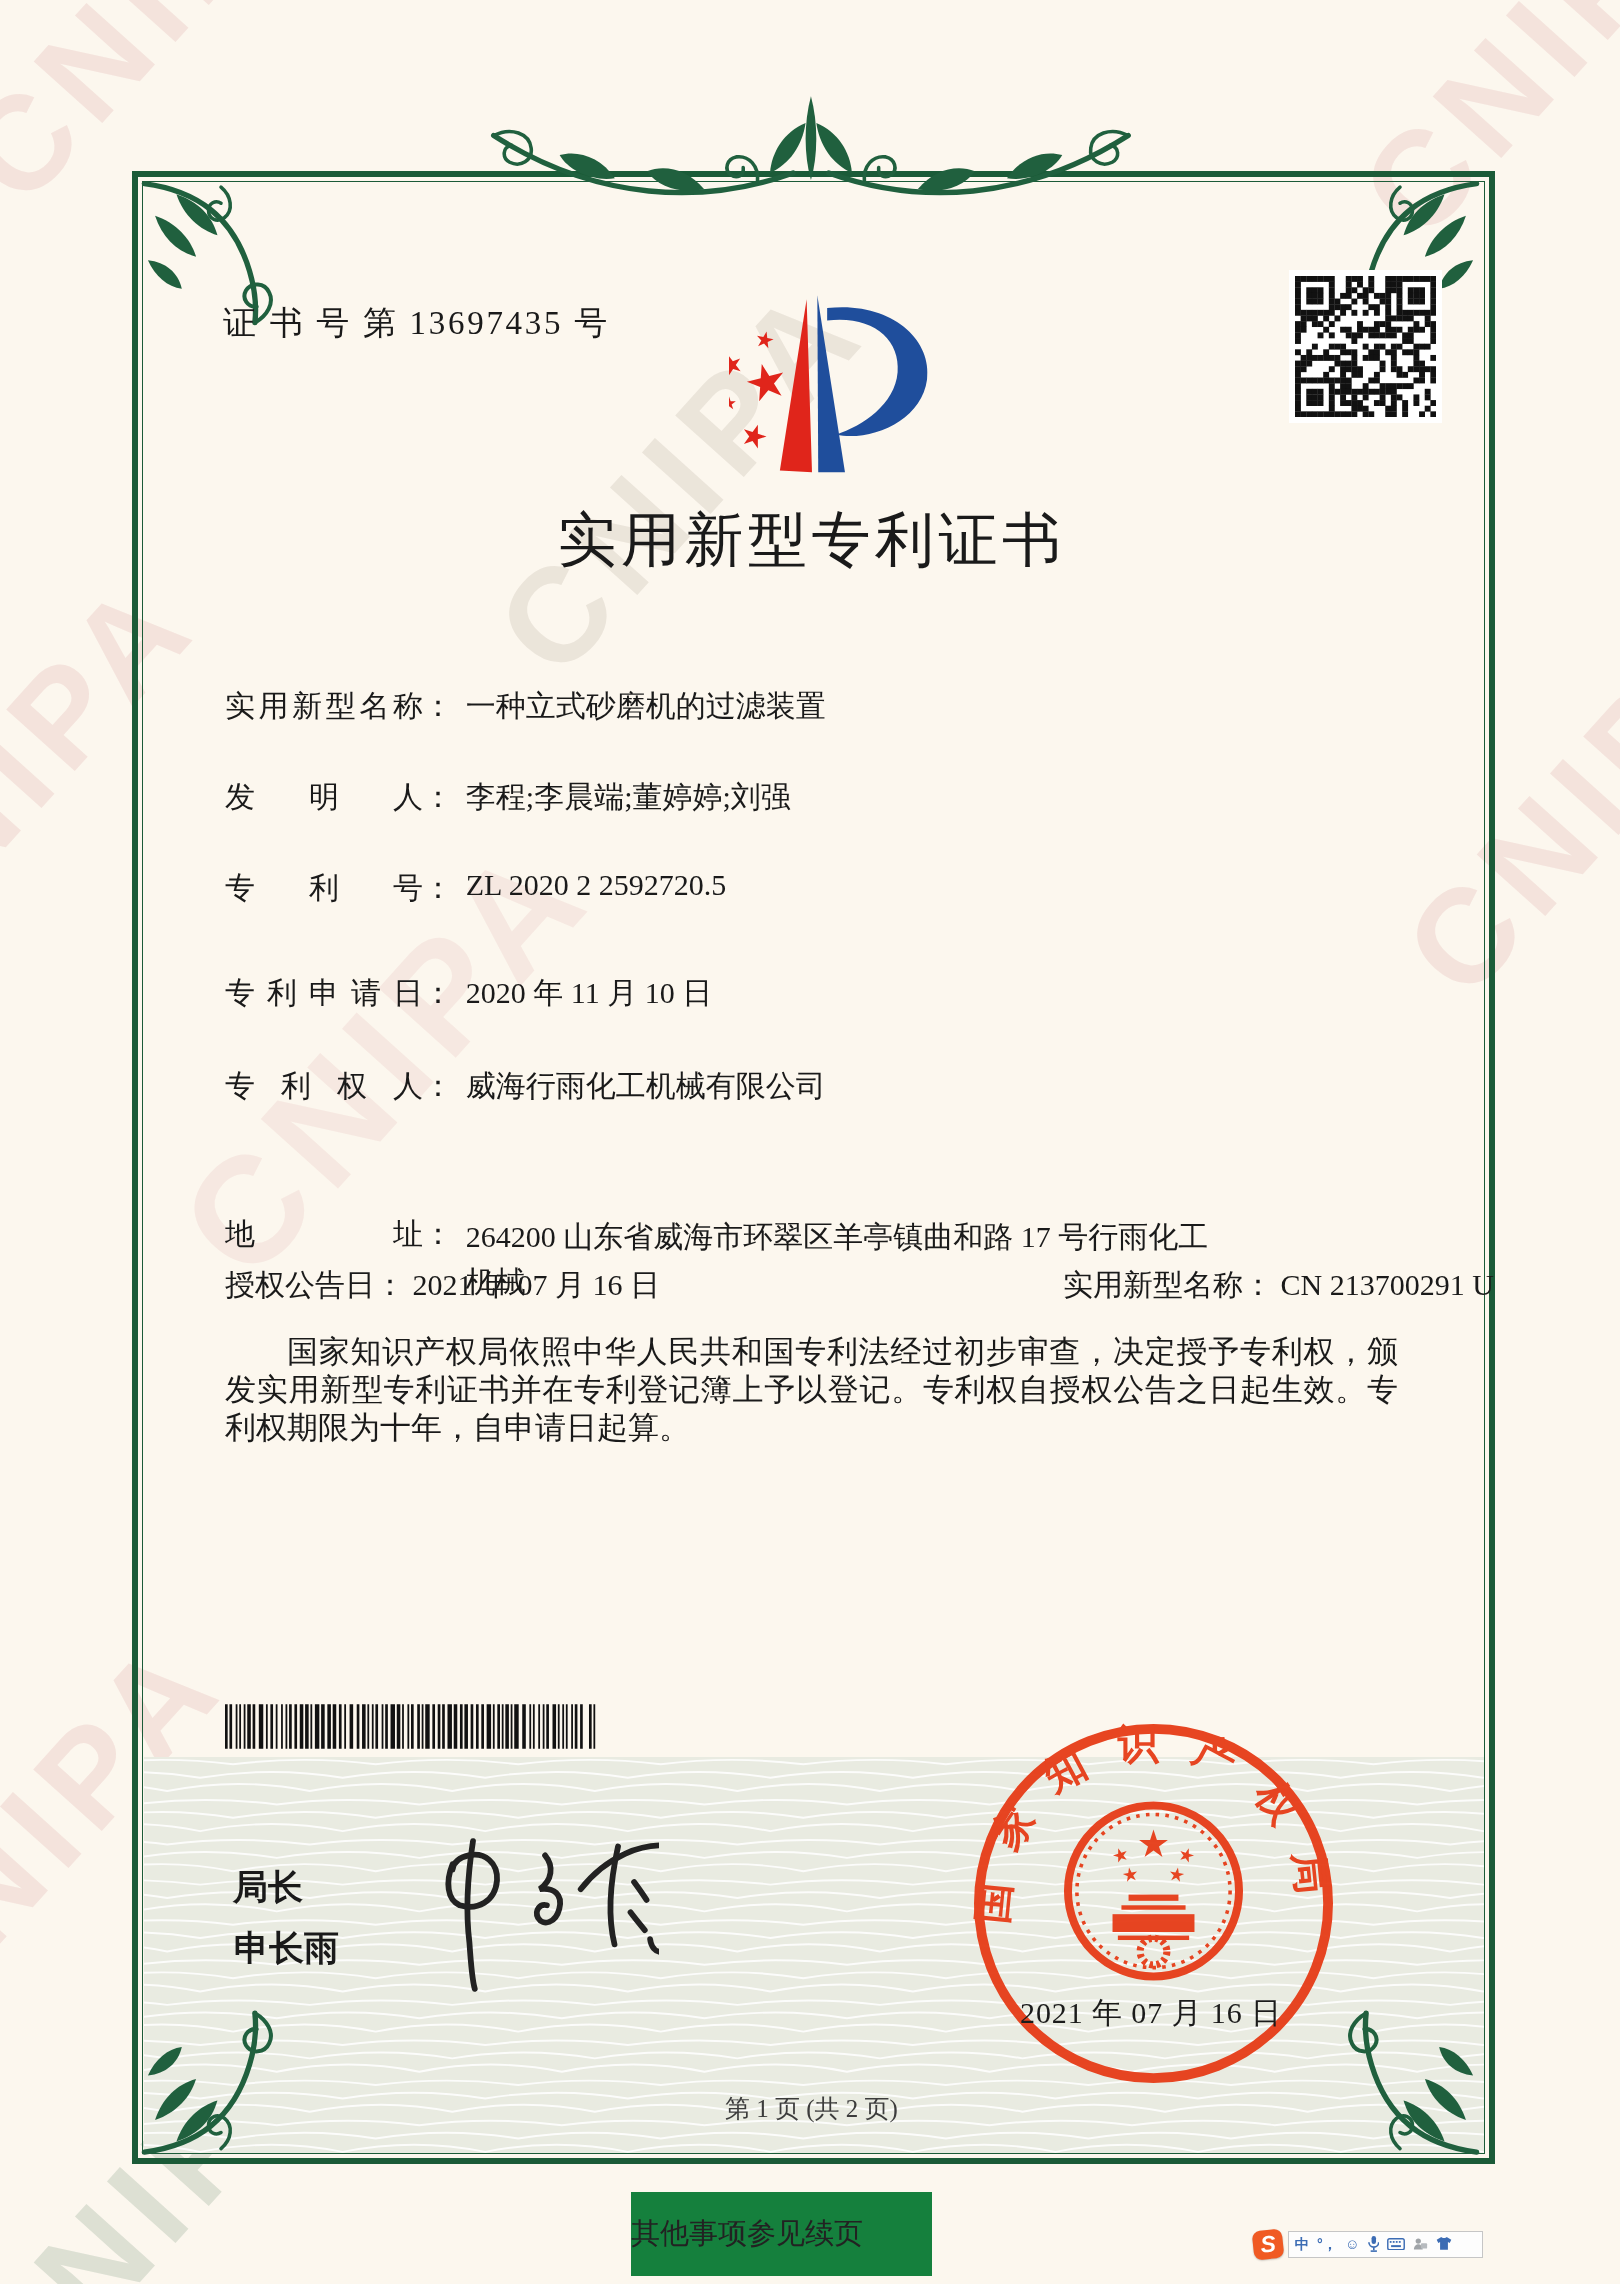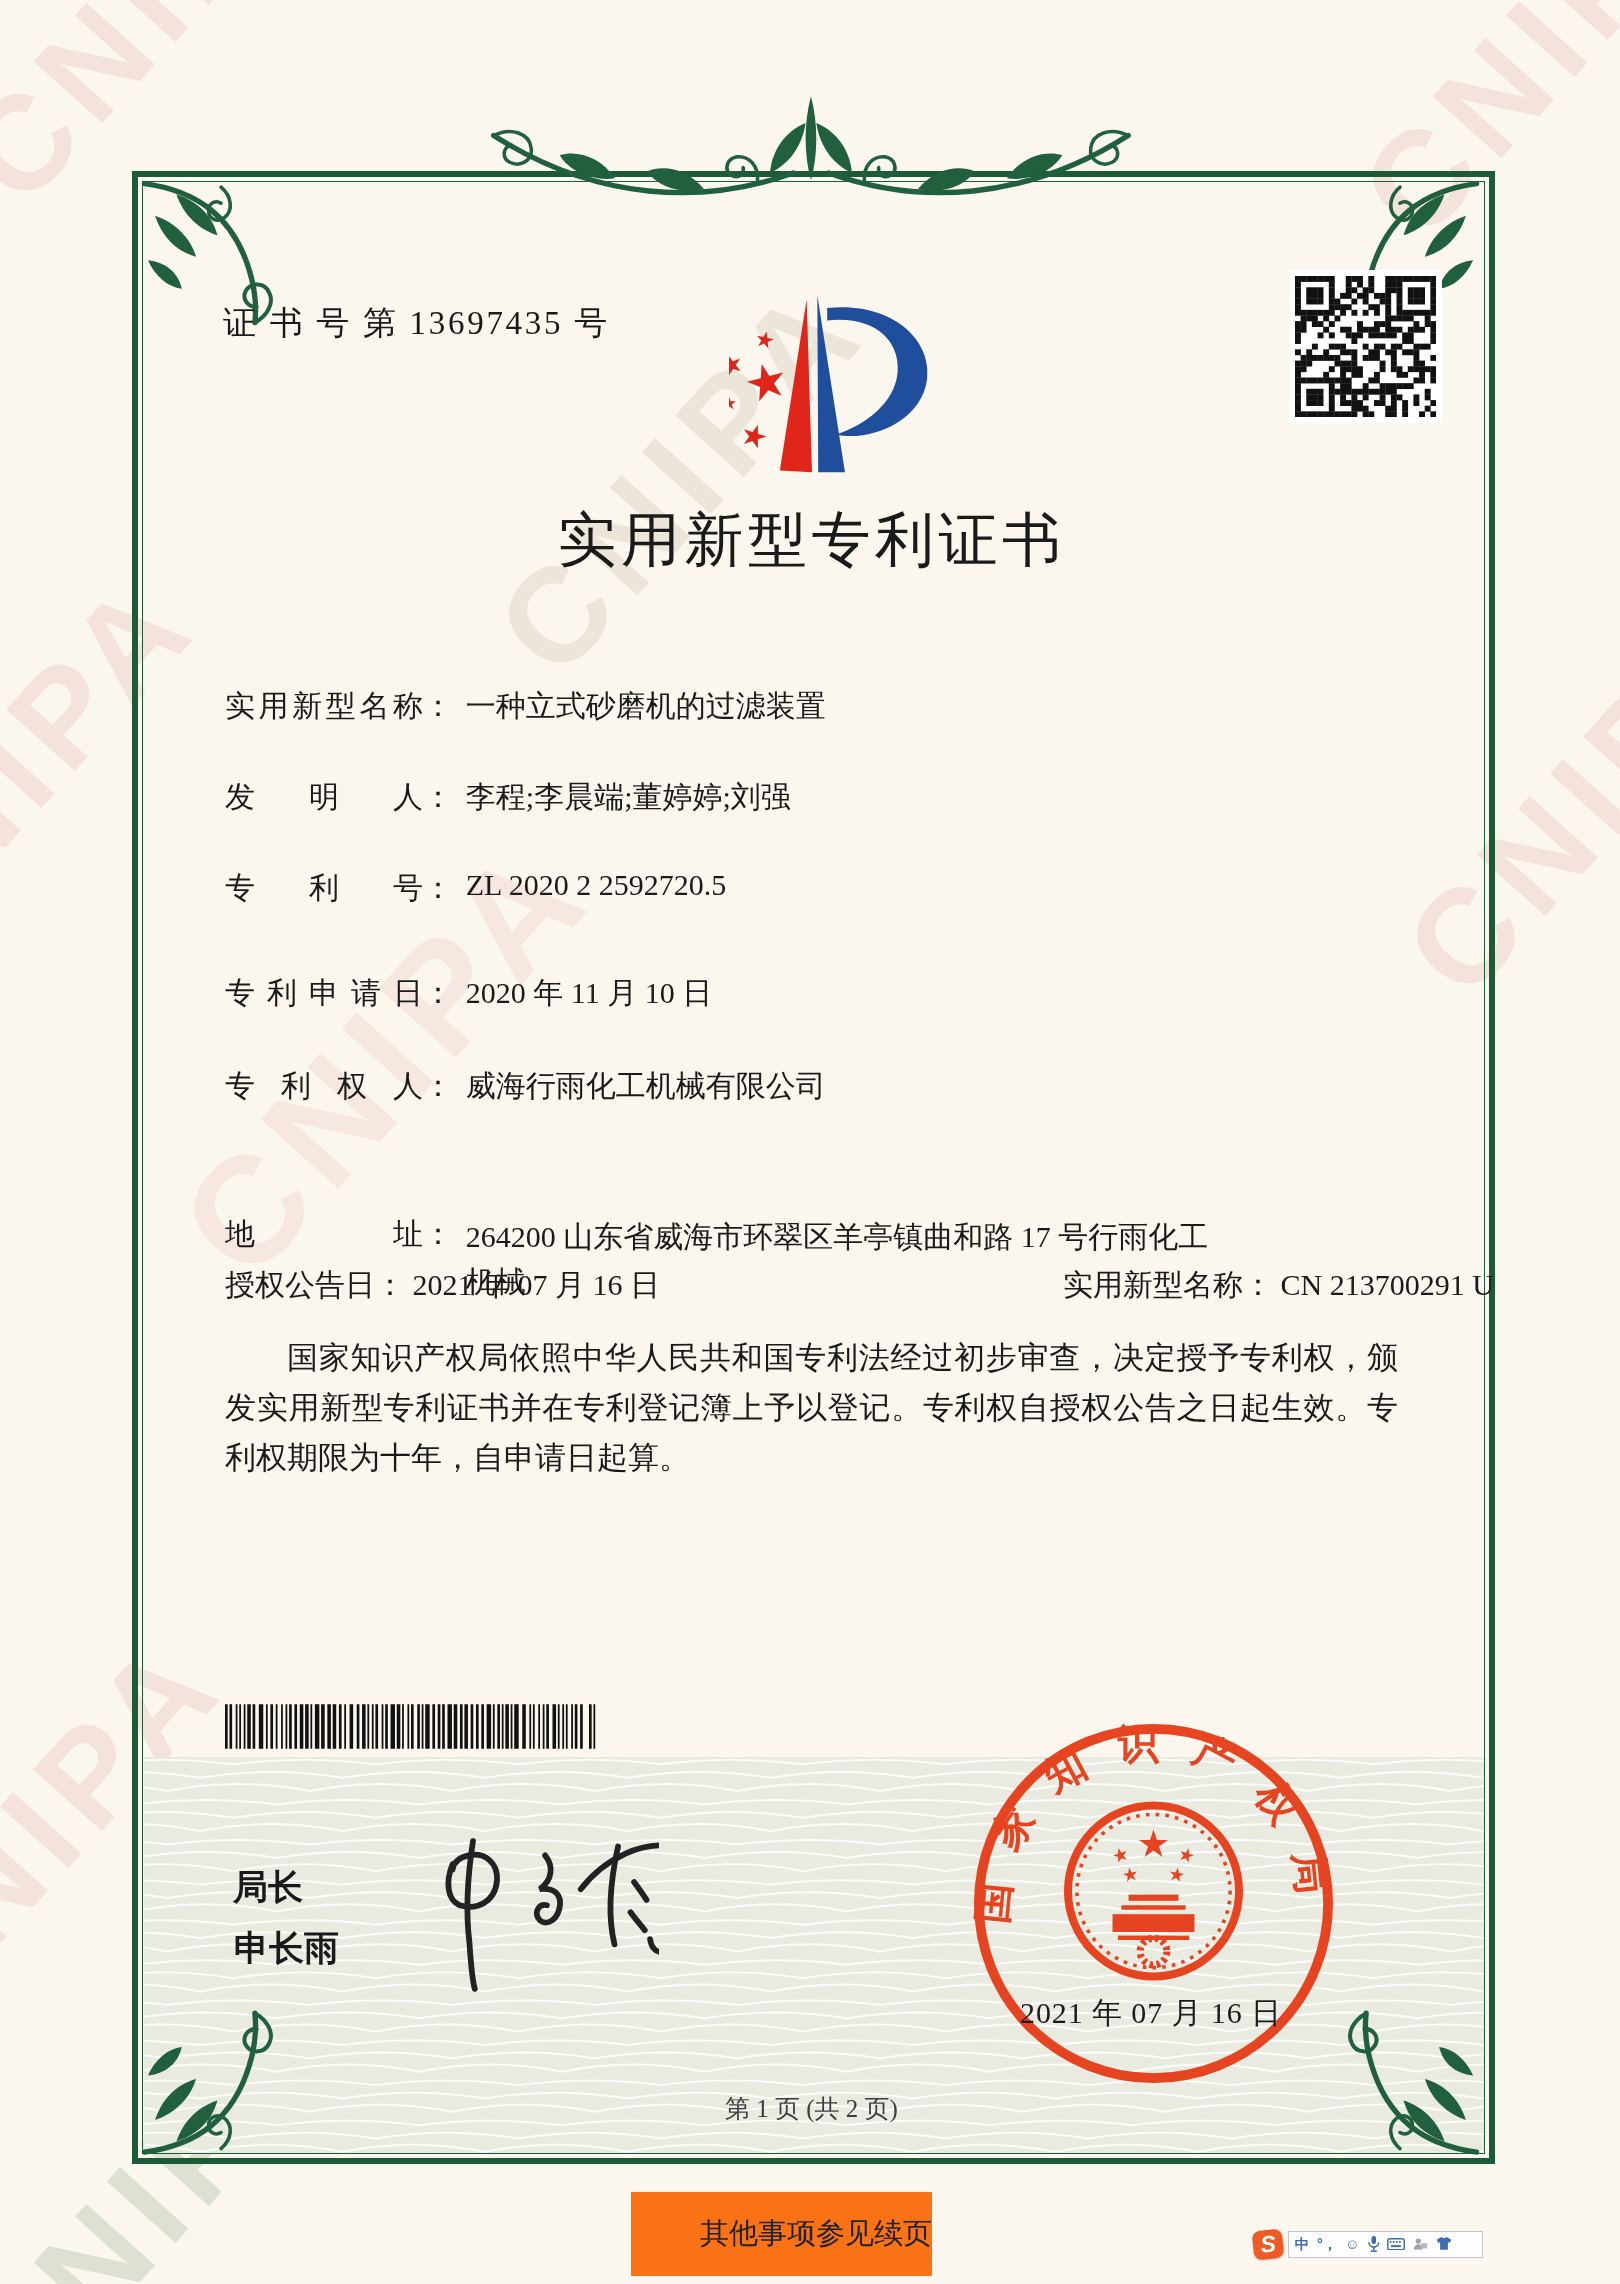--- a/index.html
+++ b/index.html
@@ -30,31 +30,31 @@
   .cert-no{left:223px;top:301px;font-size:33px;letter-spacing:2.7px;z-index:4;}
   .logo{left:729px;top:276px;width:207px;height:198px;z-index:4;}
   .qr{left:1289px;top:270px;width:141px;height:141px;background:#ffffff;padding:6.2px;z-index:4;}
   .doc-title{left:143px;top:501px;width:1337px;text-align:center;font-size:59px;font-weight:normal;letter-spacing:4.5px;z-index:4;}
   .frow{position:absolute;left:225px;font-size:30px;z-index:4;white-space:nowrap;}
   .flabel{display:inline-block;width:198px;text-align:justify;text-align-last:justify;vertical-align:top;}
   .fcolon{display:inline-block;vertical-align:top;}
   .fvalue{display:inline-block;margin-left:5.3px;vertical-align:top;}
   .fvalue.addr{white-space:pre-line;width:945px;line-height:45px;}
   .grant-no-block{position:absolute;left:838px;top:0;}
-  .paras{left:225px;top:1333px;width:1173px;font-size:31px;line-height:50px;text-align:justify;z-index:4;}
+  .paras{left:225px;top:1333px;width:1173px;font-size:31px;line-height:38px;text-align:justify;z-index:4;}
   .paras p{margin:0;text-indent:2em;}
   .barcode{left:225px;top:1704px;width:372px;height:45px;z-index:4;}
   .director-title{left:233px;top:1864px;font-size:35px;font-weight:bold;font-family:Liberation Sans, sans-serif;z-index:4;}
   .director-name{left:234px;top:1925px;font-size:35px;font-weight:bold;font-family:"Liberation Sans","DejaVu Sans",sans-serif;z-index:4;}
   .signature{left:392px;top:1818px;width:267px;height:178px;z-index:4;}
   .seal{left:970px;top:1720px;width:367px;height:367px;z-index:5;opacity:.95;}
   .seal-date{left:1020px;top:1993px;font-size:30px;color:#1b1b1b;z-index:6;letter-spacing:0.9px;}
   .page-no{left:143px;top:2092px;width:1337px;text-align:center;font-size:25px;color:#3c3c3c;z-index:4;}
-  .note-box{left:631px;top:2192px;width:301px;height:84px;background:#f97316;z-index:4;
-    display:flex;align-items:center;justify-content:flex-end;font-size:29px;color:#222;}
+  .note-box{left:631px;top:2192px;width:301px;height:84px;background:#15803d;z-index:4;
+    display:flex;align-items:center;justify-content:flex-start;font-size:29px;color:#222;}
   
   .ime{left:1253px;top:2228px;height:32px;display:flex;align-items:center;gap:4.5px;z-index:10;}
   .ime-logo{width:30px;height:28.5px;background:#f05a23;border-radius:8px;transform:rotate(-6deg);
     color:#fff;font-family:"Liberation Sans","DejaVu Sans",sans-serif;font-weight:bold;font-style:italic;
     font-size:23px;display:flex;align-items:center;justify-content:center;box-shadow:0 0.9px 1.8px rgba(0,0,0,.25);}
   .ime-panel{height:25px;background:#fdfdfd;border:0.9px solid #c6c6c6;display:flex;align-items:center;
     padding:0 6.2px;gap:8px;color:#3c6cb4;font-family:"Liberation Sans","DejaVu Sans",sans-serif;}
   .ime-item{font-size:14.3px;font-weight:bold;display:flex;align-items:center;justify-content:center;cursor:pointer;}
   .ime-grid{display:grid;grid-template-columns:7.1px 7.1px;grid-template-rows:7.1px 7.1px;gap:1.8px;}
   .ime-grid i{background:#3c6cb4;}

